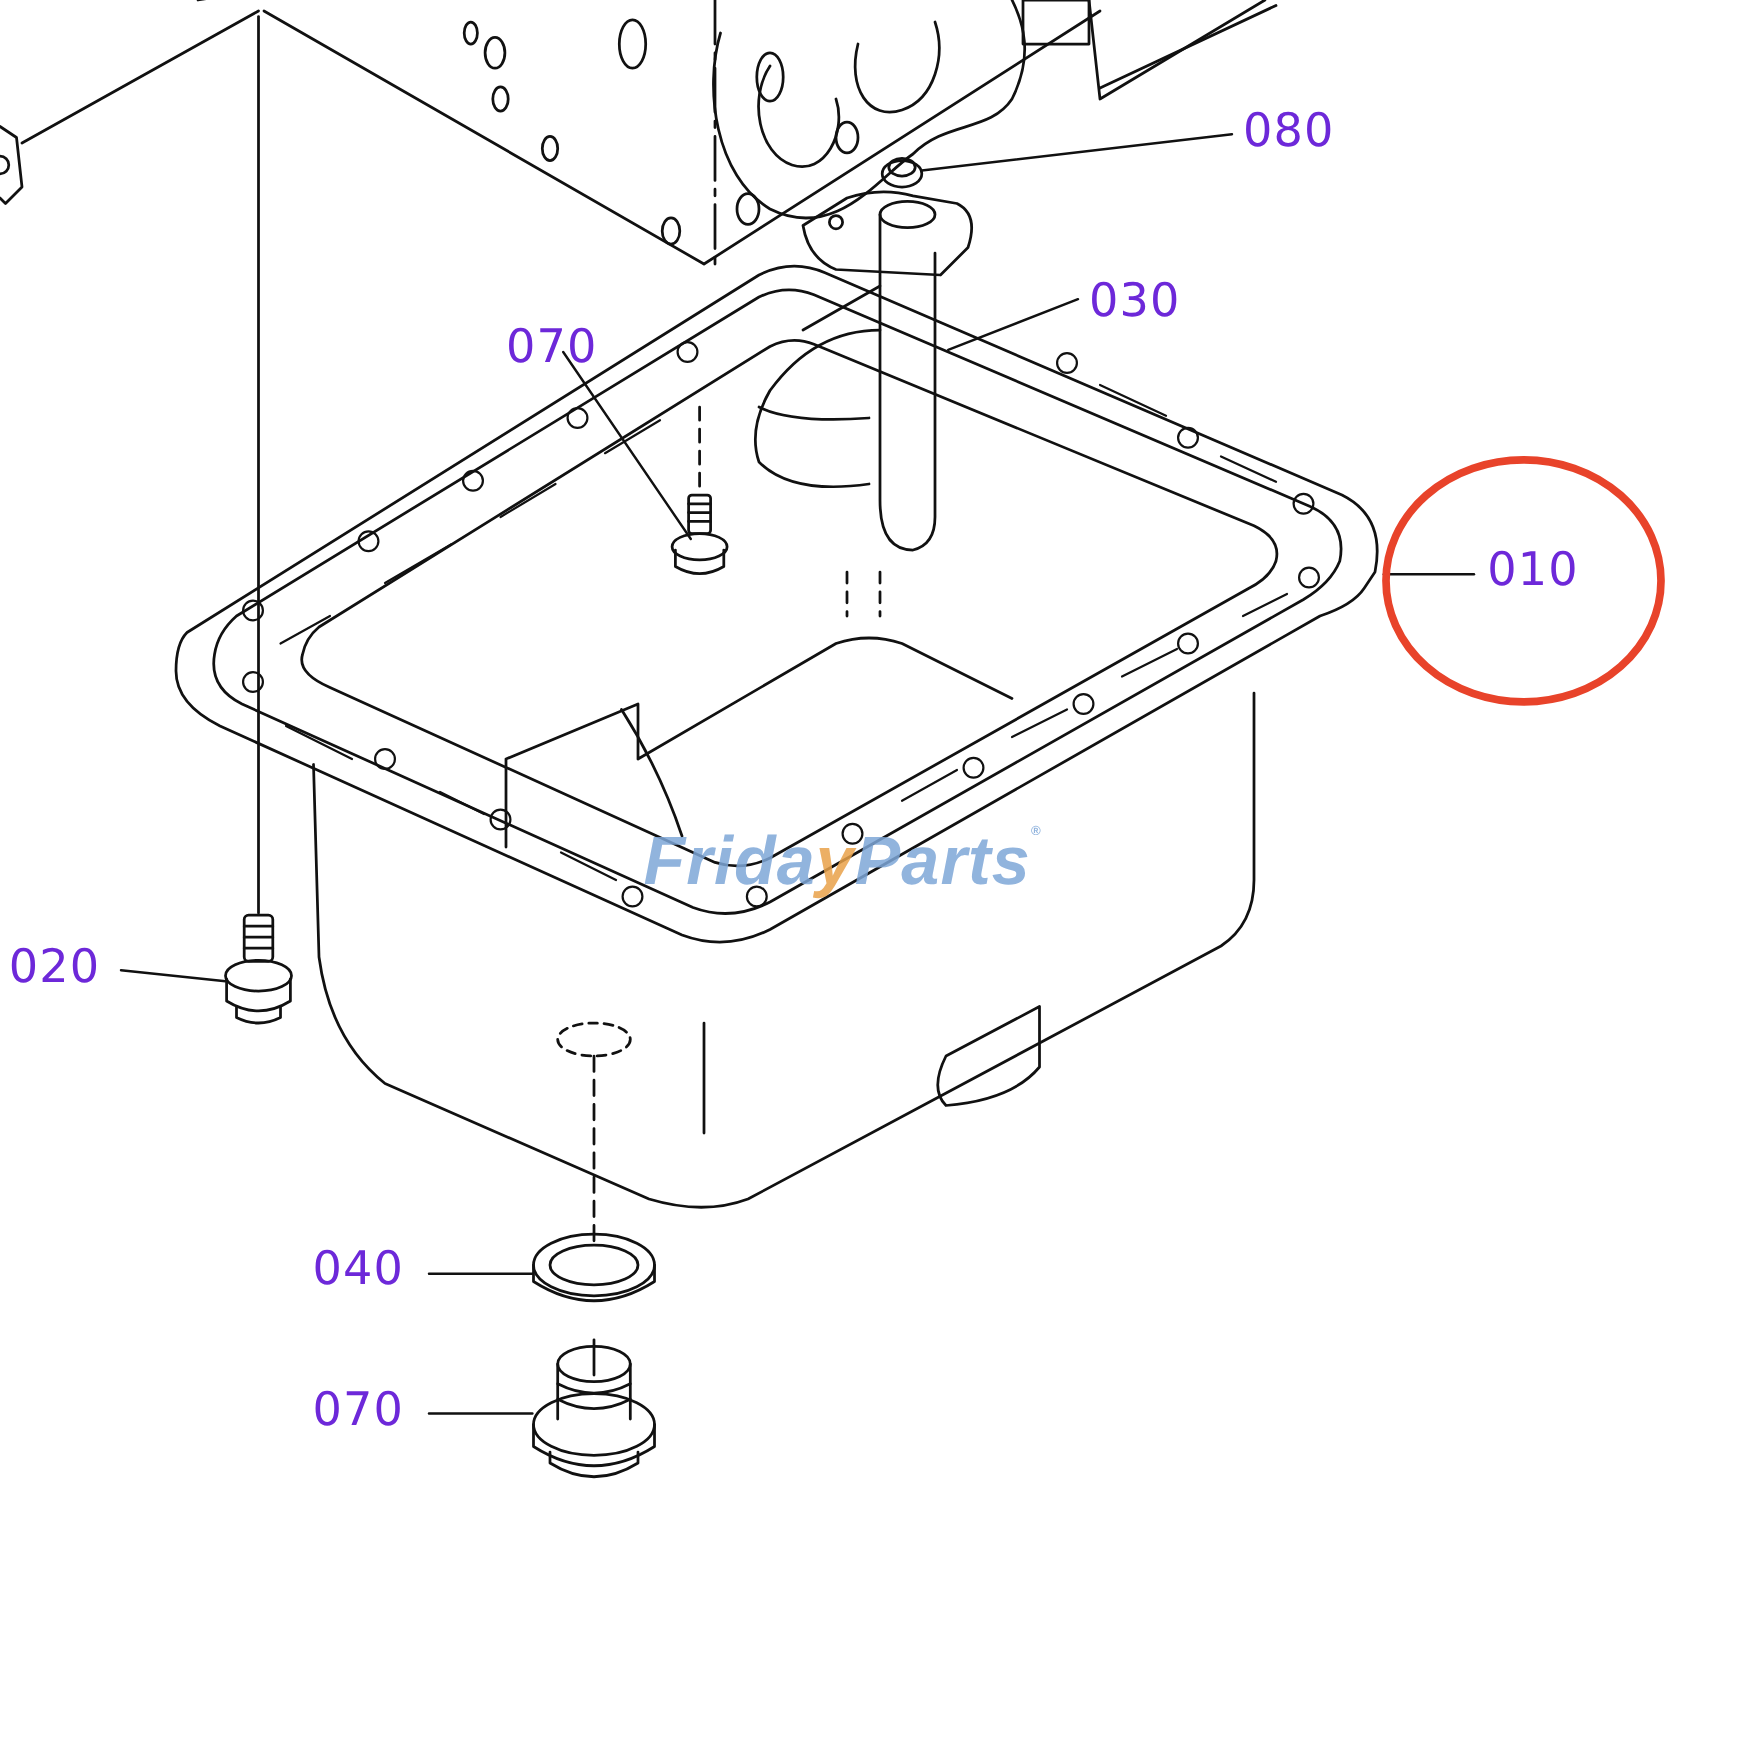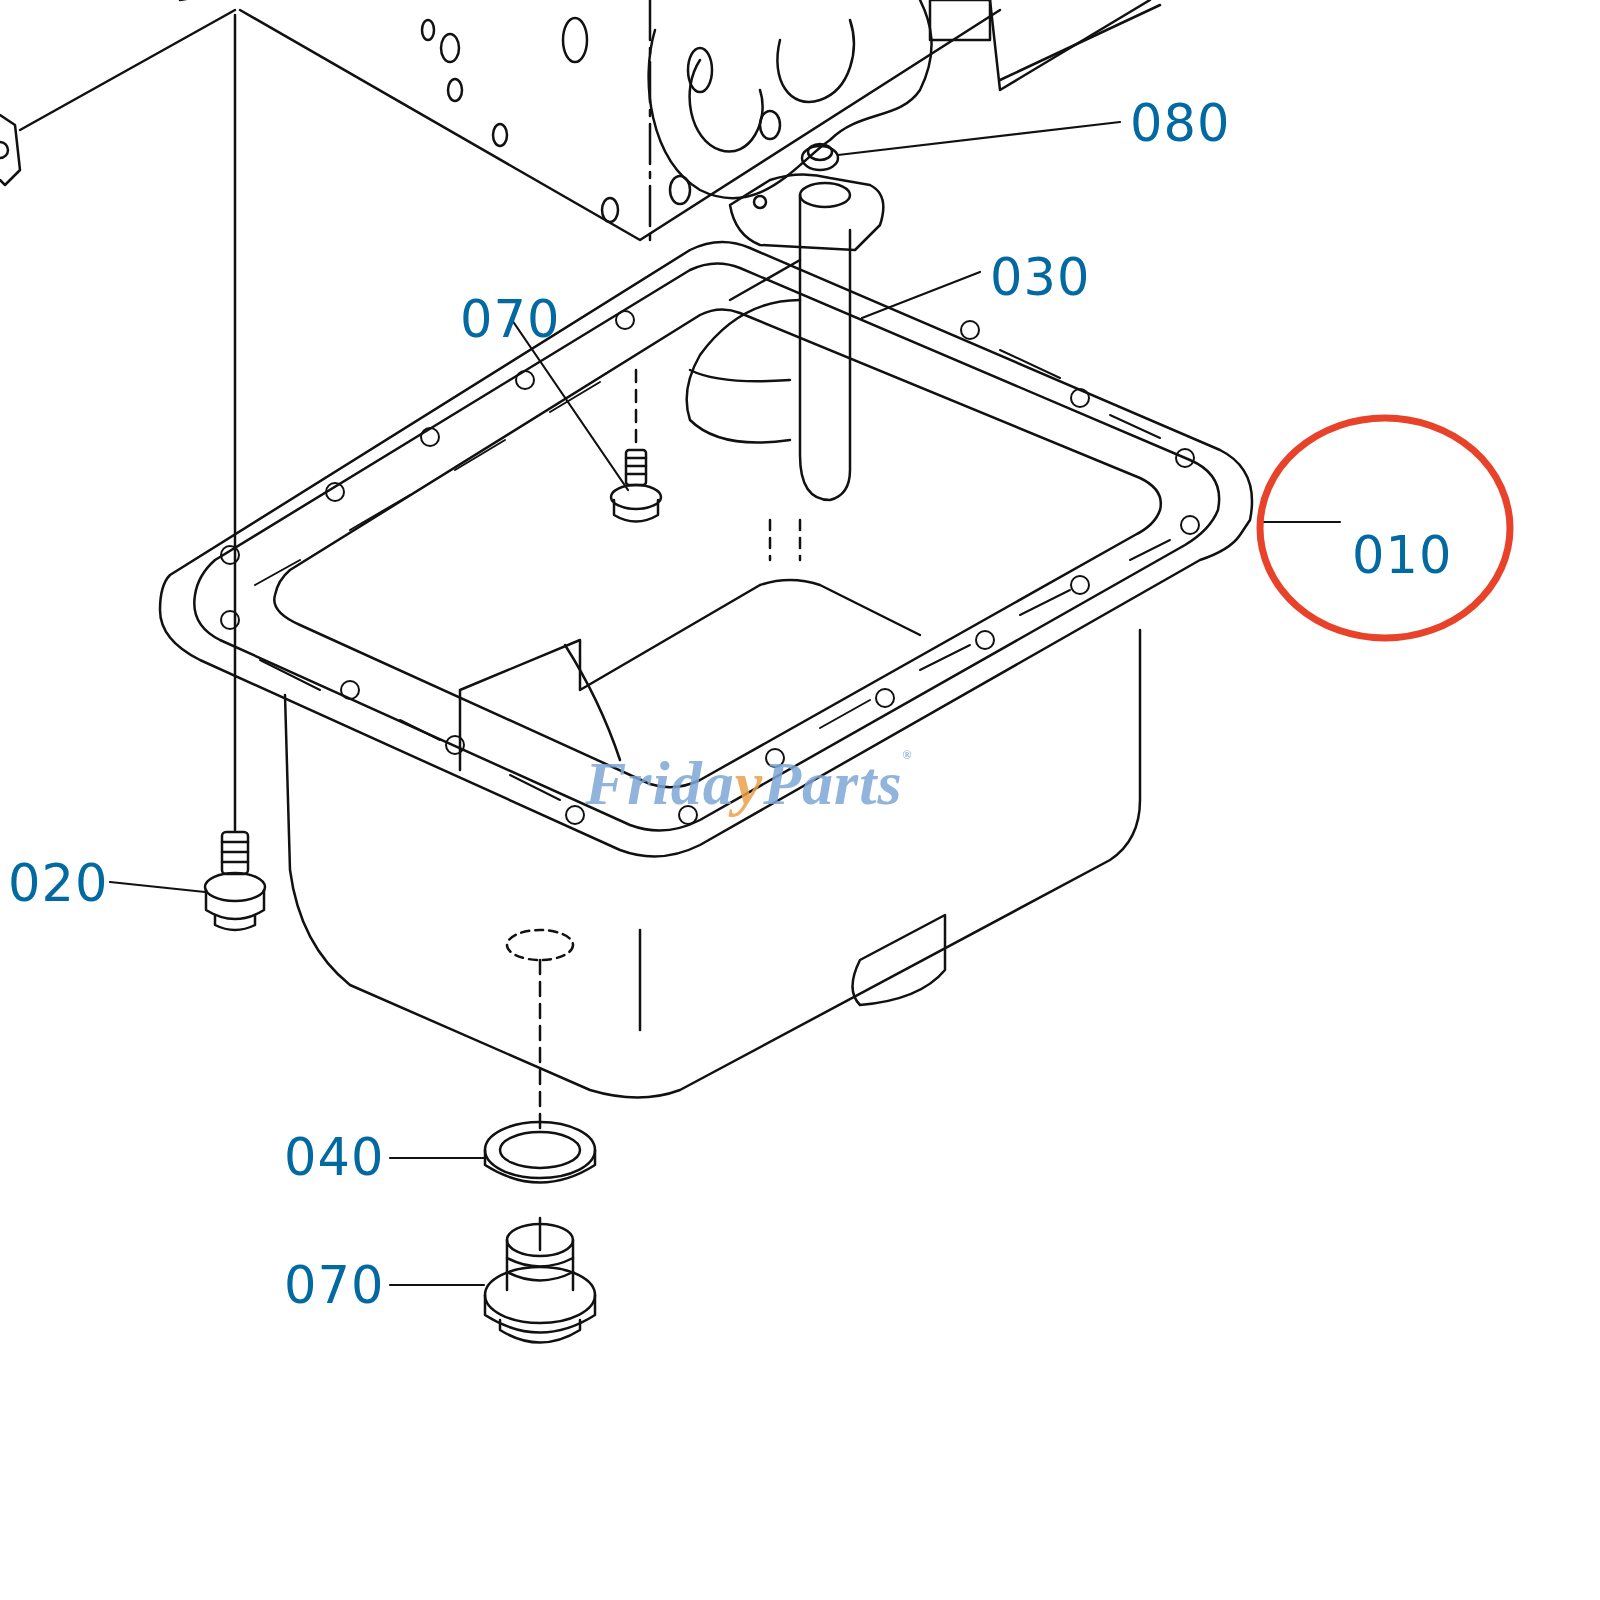--- a/index.html
+++ b/index.html
@@ -1,19 +1,19 @@
 <!DOCTYPE html>
 <html><head>
 <meta charset="utf-8">
 <style>
   html, body { margin:0; padding:0; background:#ffffff; }
   body { width:1600px; height:1600px; position:relative; overflow:hidden; font-family:"DejaVu Sans", sans-serif; }
   #diagram { position:absolute; left:0; top:0; width:1600px; height:1600px; }
-  .lbl { position:absolute; font-family:"DejaVu Sans", sans-serif; font-size:51px; color:#0369a1; letter-spacing:1px; line-height:1;text-align:center; }
-  .wm { position:absolute; left:585px; top:748px; font-family:Liberation Serif, serif; font-weight:bold; font-style:italic; font-size:62px; color:#7ea7d8; opacity:0.85; letter-spacing:1px; }
+  .lbl { position:absolute; font-family:"DejaVu Sans", sans-serif; font-size:42px; color:#6d28d9; letter-spacing:1px; line-height:1;text-align:center; }
+  .wm { position:absolute; left:585px; top:748px; font-family:Liberation Sans, sans-serif; font-weight:bold; font-style:italic; font-size:62px; color:#7ea7d8; opacity:0.85; letter-spacing:1px; }
   .wm .y { color:#e9a24a; }
   .wm sup { font-size:12px; vertical-align:top; font-style:normal; }
 </style>
 </head>
 <body>
 
 <svg id="diagram" viewBox="0 0 1600 1600" xmlns="http://www.w3.org/2000/svg" fill="none" stroke="#111" stroke-width="2.5" stroke-linecap="round" stroke-linejoin="round">
 
   <g>
     <polyline points="180,0 240,-10"></polyline>
@@ -149,18 +149,18 @@
     <line x1="390" y1="1158" x2="484" y2="1158"></line>
     <line x1="390" y1="1285" x2="484" y2="1285"></line>
   </g>
 
   <ellipse cx="1385" cy="528" rx="125" ry="110" stroke="#e8432a" stroke-width="7"></ellipse>
 </svg>
 
 <div class="lbl" style="left:1130px; top:98px;">080</div>
 <div class="lbl" style="left:460px; top:270px;margin-top:24px;">070</div>
 <div class="lbl" style="left:990px; top:252px;">030</div>
-<div class="lbl" style="left:1352px; top:497px;margin-top:33px;">010</div>
+<div class="lbl" style="left:1352px; top:497px;">010</div>
 <div class="lbl" style="left:8px; top:858px;">020</div>
 <div class="lbl" style="left:284px; top:1132px;">040</div>
 <div class="lbl" style="left:284px; top:1260px;">070</div>
 
 <div class="wm"><span>Frida</span><span class="y">y</span><span>Parts</span><sup>®</sup></div>
 
 </body></html>

